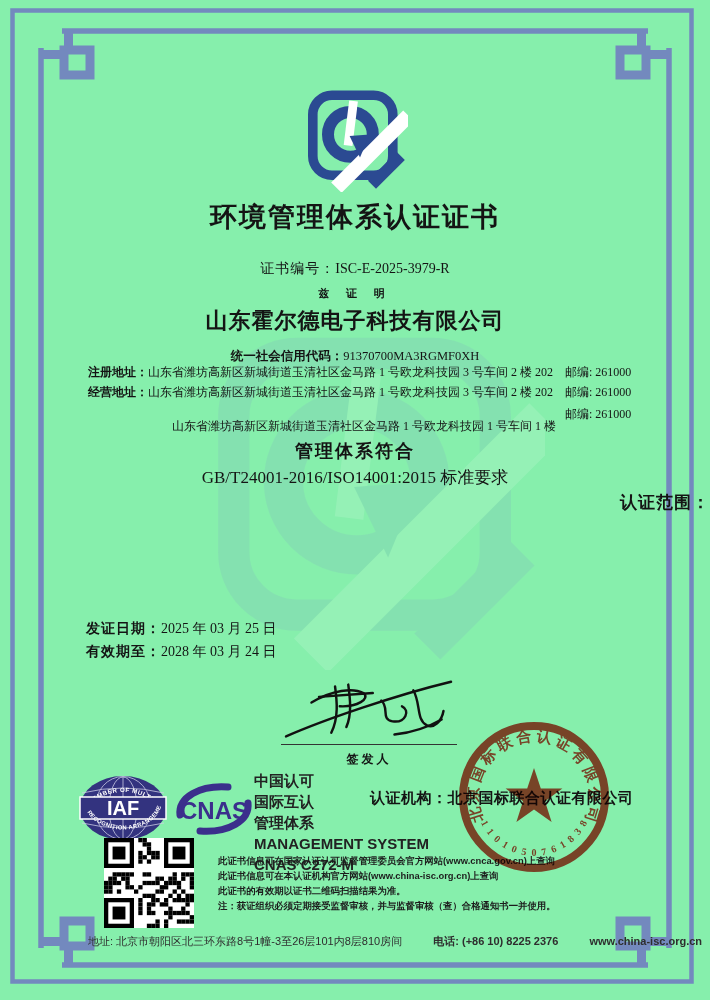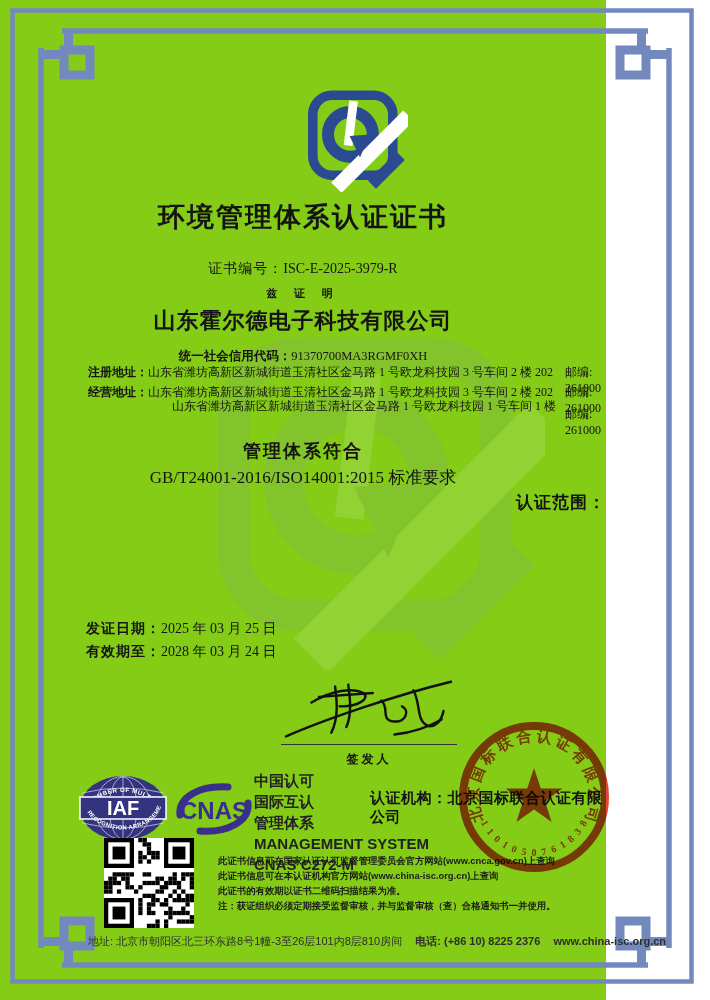--- a/index.html
+++ b/index.html
@@ -5,21 +5,21 @@
   :root{
     --frame:#7389be;
     --logo:#2b4a92;
     --seal:#e03a2b;
     --ink:#141414;
   }
   *{margin:0;padding:0;box-sizing:border-box;}
   html,body{background:#fff;}
   body{width:710px;height:1000px;overflow:hidden;}
   .cert{
-    position:relative;width:606px;height:1000px;background:#84cc16;
+    position:relative;width:710px;height:1000px;background:#86efac;
     font-family:"Liberation Serif","DejaVu Serif",serif;color:var(--ink);
   }
   .abs{position:absolute;}
   .center{left:0;right:0;text-align:center;}
   
   .border-layer{left:0;top:0;width:710px;height:1000px;z-index:1;pointer-events:none;}
   
   .watermark{left:205px;top:330px;width:340px;height:340px;color:#7d84cc;opacity:.12;z-index:1;}
   
   .logo{left:300px;top:88px;width:112px;height:104px;color:var(--logo);z-index:2;}
@@ -54,21 +54,21 @@
   .seal{left:455px;top:718px;width:158px;height:158px;z-index:4;mix-blend-mode:multiply;opacity:.93;}
   .seal-ring{stroke:var(--seal);}
   .seal-star{fill:var(--seal);}
   .seal-char{fill:var(--seal);font-weight:bold;font-family:"Liberation Serif","DejaVu Serif",serif;}
   .qr{left:104px;top:838px;width:90px;height:90px;z-index:2;}
   .notes{left:218px;top:853px;width:310px;z-index:2;
          font-family:"Liberation Sans","DejaVu Sans",sans-serif;
          font-size:9.4px;font-weight:bold;line-height:1.6;color:#1c1c1c;white-space:nowrap;}
   .footer{left:88px;top:934px;width:560px;z-index:2;white-space:nowrap;
           font-family:"Liberation Sans","DejaVu Sans",sans-serif;font-size:11px;color:#2e2e2e;}
-  .footer .strong{font-weight:bold;}
+  .footer .strong{font-weight:bold;margin-left:18px;}
   .footer span{margin-right:10px;}
 </style>
 </head>
 <body>
 
 <div class="cert">
 
   <svg width="0" height="0" style="position:absolute">
     <defs>
       <symbol id="isc-logo-sym" viewBox="0 0 130 130">
@@ -135,21 +135,21 @@
   <div class="abs addr-row" style="top:364px">
     <span class="lbl">注册地址：</span><span>山东省潍坊高新区新城街道玉清社区金马路 1 号欧龙科技园 3 号车间 2 楼 202</span>
   </div>
   <div class="abs zip" style="top:364px">邮编: 261000</div>
 
   <div class="abs addr-row" style="top:384px">
     <span class="lbl">经营地址：</span><span>山东省潍坊高新区新城街道玉清社区金马路 1 号欧龙科技园 3 号车间 2 楼 202</span>
   </div>
   <div class="abs zip" style="top:384px">邮编: 261000</div>
 
-  <div class="abs addr-row centered" style="top:398px">
+  <div class="abs addr-row centered" style="top:418px">
     <span>山东省潍坊高新区新城街道玉清社区金马路 1 号欧龙科技园 1 号车间 1 楼</span>
   </div>
   <div class="abs zip" style="top:406px">邮编: 261000</div>
 
   <div class="abs center sysline">管理体系符合</div>
   <div class="abs center stdline">GB/T24001-2016/ISO14001:2015 标准要求</div>
   <div class="abs center scopelbl">认证范围：</div>
 
   <div class="abs dateline" style="top:620px">
     <span class="lbl">发证日期：</span><span>2025 年 03 月 25 日</span>

